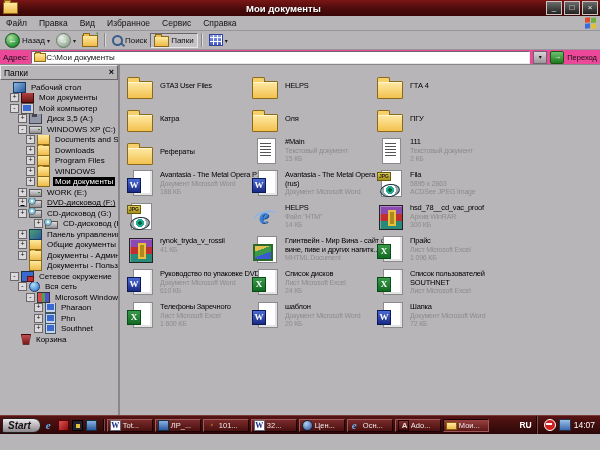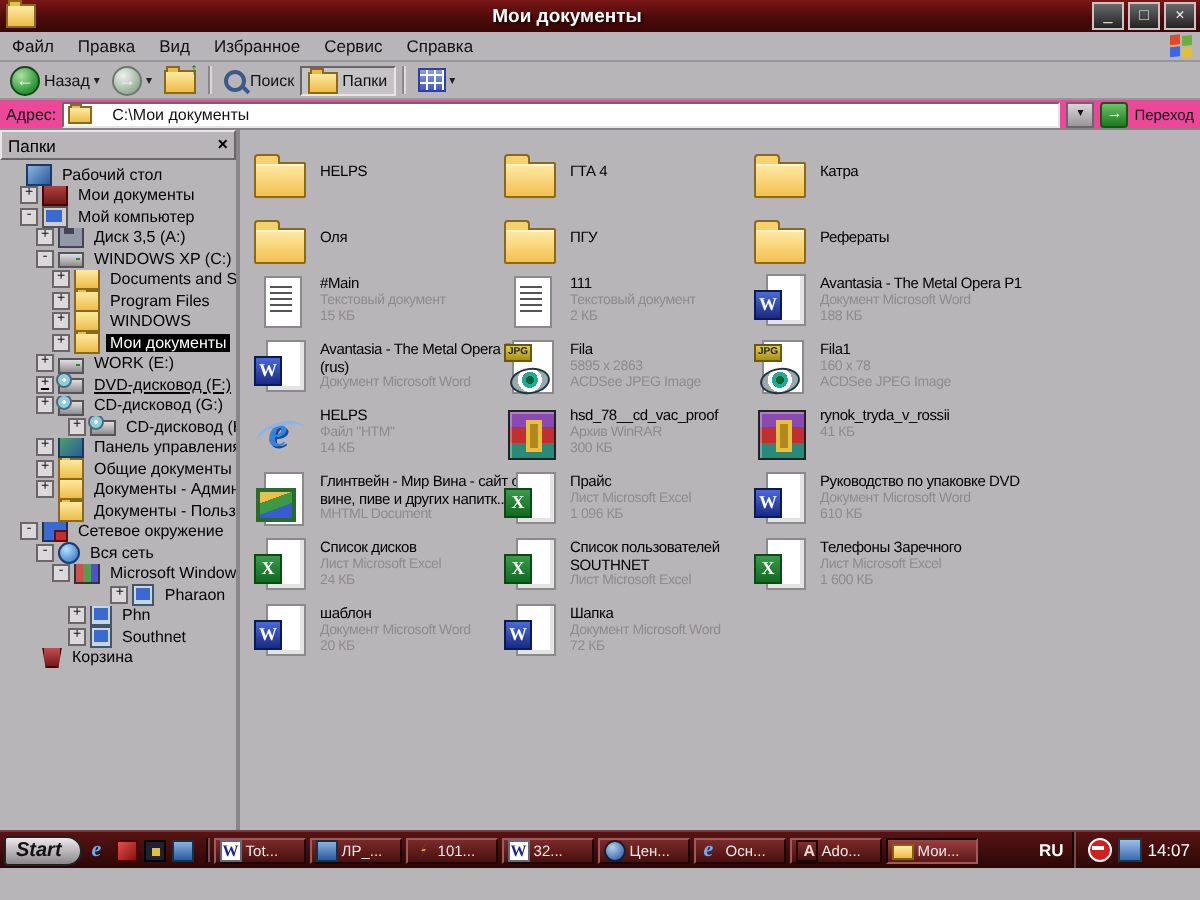--- a/index.html
+++ b/index.html
@@ -62,21 +62,21 @@
       repeating-linear-gradient(90deg,transparent 0 3px,#fff 3px 4px),
       repeating-linear-gradient(0deg,transparent 0 3px,#fff 3px 4px),
       linear-gradient(#8aa0e8,#4058c8);
     border:1px solid #33409a;}
   .tsep{width:1px;height:14px;background:#8a868a;border-right:1px solid #dcd8dc;margin:0 3px;}
 
   
   .addressbar{position:absolute;top:50px;left:0;right:0;height:14px;background:#ec4899;
     border-bottom:1px solid #88858a;display:flex;align-items:center;gap:3px;padding:0 3px;font-size:8px;color:#111;}
   .addr-field{flex:1;height:11px;background:#fff;border:1px solid;border-color:#6a666a #e8e4e8 #e8e4e8 #6a666a;
-    display:flex;align-items:center;gap:10px;padding:0 2px;}
+    display:flex;align-items:center;gap:0;padding:0 2px;}
   .addr-folder{width:10px;height:7px;position:relative;flex:none;
     background:linear-gradient(#ffeaa0,#eebb4a);border:1px solid #8a6a1a;}
   .addr-folder::before{content:"";position:absolute;left:0;top:-2px;width:4px;height:1px;
     background:#eebb4a;border:1px solid #8a6a1a;border-bottom:none;}
   .addr-text{font-size:8px;}
   .addr-dd{width:12px;height:11px;background:linear-gradient(#d8d4d8,#9a969a);
     border:1px solid #6a666a;font-size:6px;text-align:center;line-height:10px;flex:none;}
   .go-btn{width:12px;height:11px;flex:none;border:1px solid #135a13;border-radius:2px;
     background:linear-gradient(#6ec06e,#1d7a1d);color:#fff;font-size:8px;line-height:10px;
     text-align:center;font-weight:bold;}
@@ -312,20 +312,25 @@
             <span class="tree-label">WINDOWS XP (C:)</span>
           </div>
           <div class="tree-row" style="padding-left: 26px;">
             <span class="expand-box">+</span>
             <span class="ti ti-folder"></span>
             <span class="tree-label">Documents and Settings</span>
           </div>
           <div class="tree-row" style="padding-left: 26px;">
             <span class="expand-box">+</span>
             <span class="ti ti-folder"></span>
+            <span class="tree-label">Downloads</span>
+          </div>
+          <div class="tree-row" style="padding-left: 26px;">
+            <span class="expand-box">+</span>
+            <span class="ti ti-folder"></span>
             <span class="tree-label">Program Files</span>
           </div>
           <div class="tree-row" style="padding-left: 26px;">
             <span class="expand-box">+</span>
             <span class="ti ti-folder"></span>
             <span class="tree-label">WINDOWS</span>
           </div>
           <div class="tree-row" style="padding-left: 26px;">
             <span class="expand-box">+</span>
             <span class="ti ti-folder"></span>
@@ -379,21 +384,21 @@
           <div class="tree-row" style="padding-left: 18px;">
             <span class="expand-box">-</span>
             <span class="ti ti-allnet"></span>
             <span class="tree-label">Вся сеть</span>
           </div>
           <div class="tree-row" style="padding-left: 26px;">
             <span class="expand-box">-</span>
             <span class="ti ti-msnet"></span>
             <span class="tree-label">Microsoft Windows Network</span>
           </div>
-          <div class="tree-row" style="padding-left: 52px; justify-content: center;">
+          <div class="tree-row" style="padding-left: 34px;">
             <span class="expand-box">+</span>
             <span class="ti ti-netpc"></span>
             <span class="tree-label">Pharaon</span>
           </div>
           <div class="tree-row" style="padding-left: 34px;">
             <span class="expand-box">+</span>
             <span class="ti ti-netpc"></span>
             <span class="tree-label">Phn</span>
           </div>
           <div class="tree-row" style="padding-left: 34px;">
@@ -406,20 +411,26 @@
             <span class="ti ti-recycle"></span>
             <span class="tree-label">Корзина</span>
           </div>
         </div>
     </div>
     <div class="filearea">
       <div class="file-grid" id="files">
           <div class="file-item folder-item">
             <span class="fi fi-folder"></span>
             <div class="file-text">
+              <div class="file-name">GTA3 User Files</div>
+            </div>
+          </div>
+          <div class="file-item folder-item">
+            <span class="fi fi-folder"></span>
+            <div class="file-text">
               <div class="file-name">HELPS</div>
             </div>
           </div>
           <div class="file-item folder-item">
             <span class="fi fi-folder"></span>
             <div class="file-text">
               <div class="file-name">ГТА 4</div>
             </div>
           </div>
           <div class="file-item folder-item">
@@ -485,25 +496,20 @@
             <div class="file-text">
               <div class="file-name">Fila</div>
               <div class="file-line">5895 x 2863</div>
               <div class="file-line">ACDSee JPEG Image</div>
             </div>
           </div>
           <div class="file-item">
             <span class="fi fi-jpeg">
               <span class="eye"></span>
             </span>
-            <div class="file-text">
-              <div class="file-name">Fila1</div>
-              <div class="file-line">160 x 78</div>
-              <div class="file-line">ACDSee JPEG Image</div>
-            </div>
           </div>
           <div class="file-item">
             <span class="fi fi-ie"></span>
             <div class="file-text">
               <div class="file-name">HELPS</div>
               <div class="file-line">Файл "HTM"</div>
               <div class="file-line">14 КБ</div>
             </div>
           </div>
           <div class="file-item">

